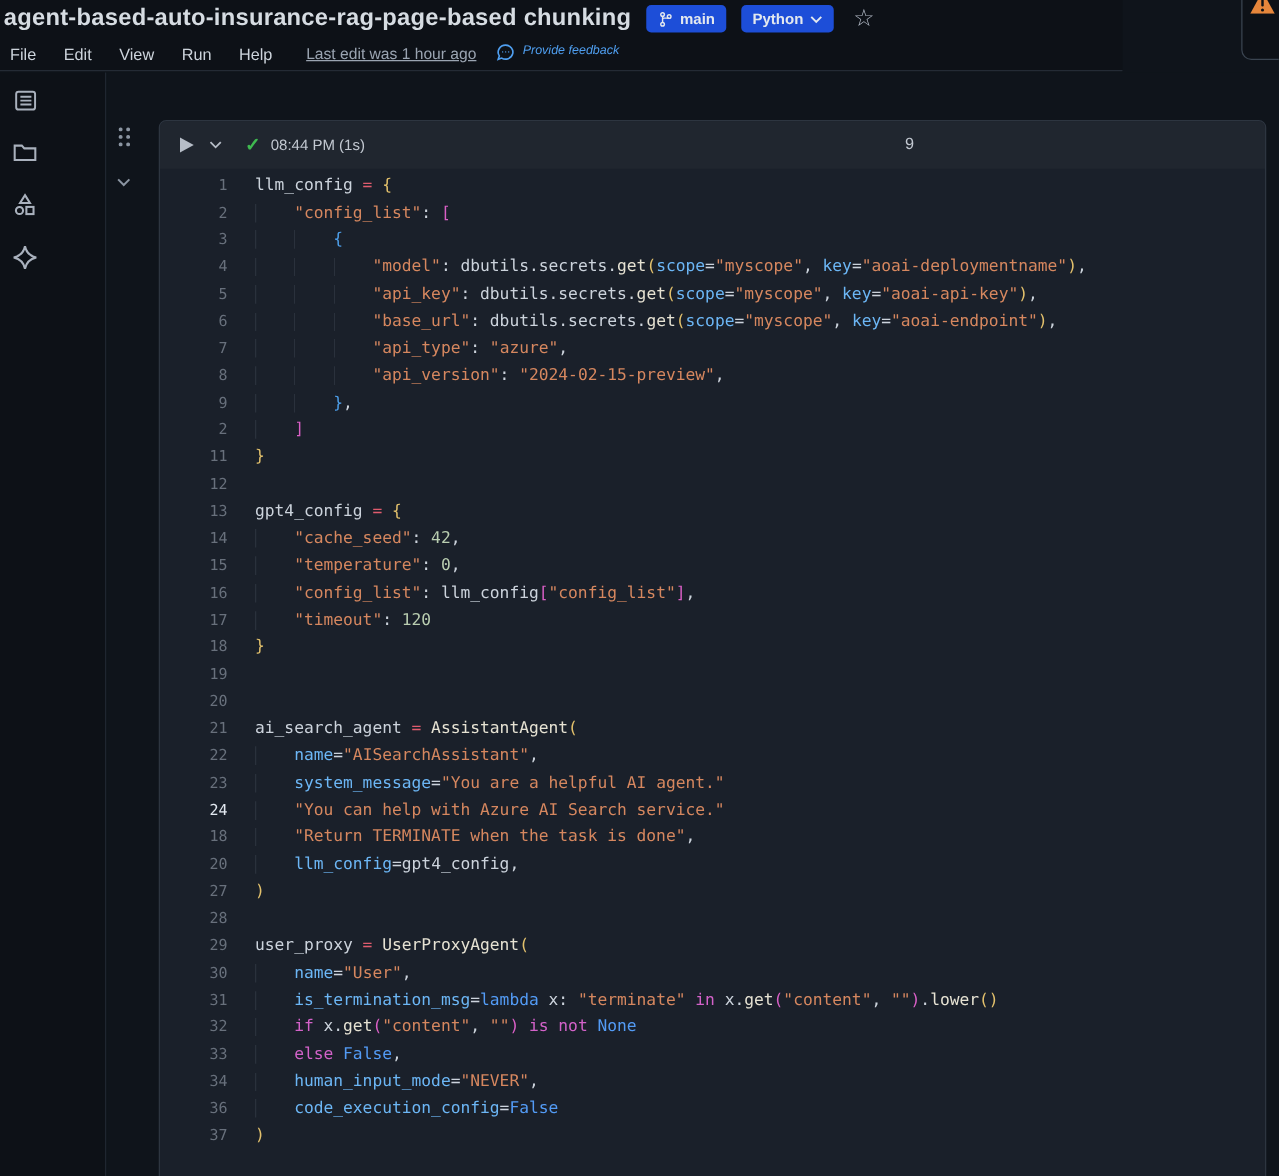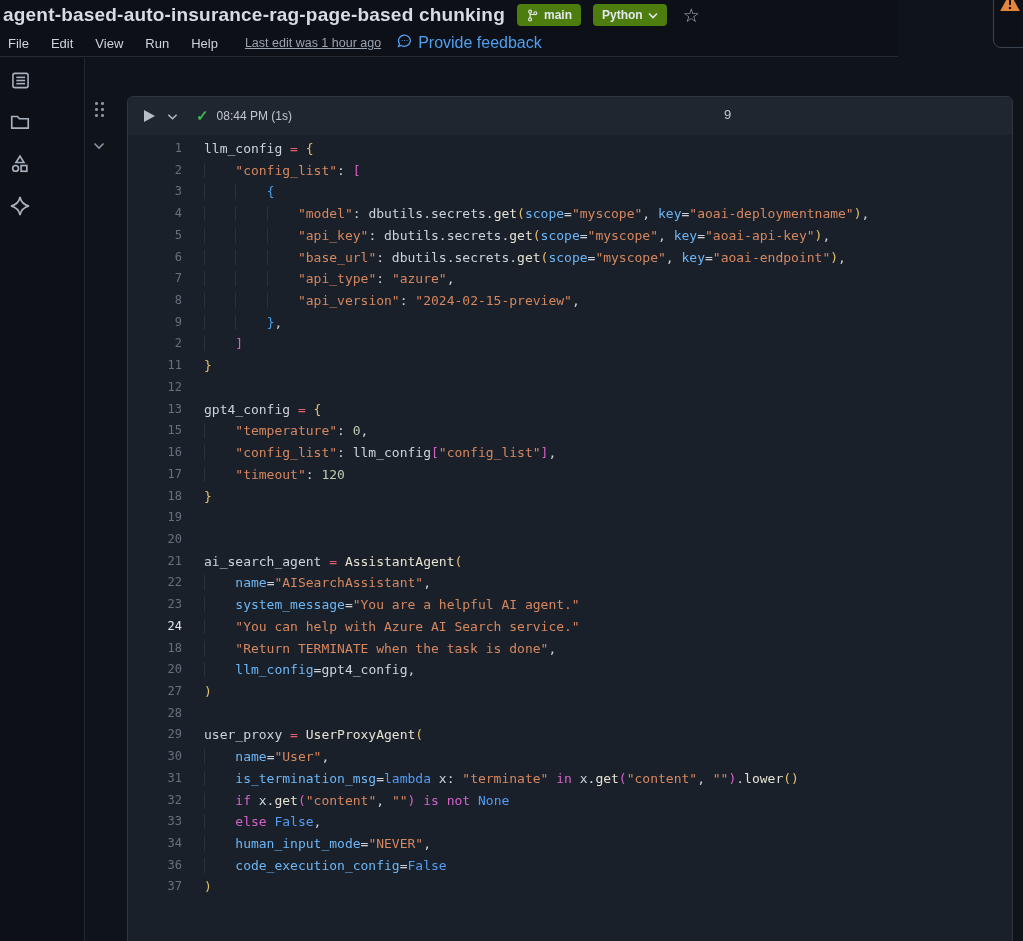--- a/index.html
+++ b/index.html
@@ -9,29 +9,29 @@
     font-family:"Liberation Sans", sans-serif;
     color:#ccd3dc;
     position:relative;
   }
 
   
   .app-header { position:absolute; top:0; left:0; width:898px; height:57px;
     background:#0d1117; border-bottom:1px solid #242b35; z-index:5; }
   .title-row { display:flex; align-items:center; height:30px; padding-left:3px; }
   .nb-title { font-size:19px; font-weight:bold; color:#d6dce2; letter-spacing:.2px; white-space:nowrap; }
-  .badge { display:inline-flex; align-items:center; gap:5px; background:#4d7c0f; color:#e3e8ee;
+  .badge { display:inline-flex; align-items:center; gap:5px; background:#1d4ed8; color:#e3e8ee;
     border-radius:4px; height:22px; padding:0 9px; font-size:12px; font-weight:bold; margin-left:12px; cursor:pointer; }
   .badge svg { display:block; }
   .star { margin-left:16px; font-size:19px; color:#aeb6c2; cursor:pointer; line-height:1; }
   .menu-row { display:flex; align-items:center; height:26px; padding-left:4px; font-size:13px; color:#cdd4dc; }
   .menu-item { padding:0 11px; cursor:pointer; }
   .menu-item:first-child { padding-left:4px; }
   .last-edit { margin-left:16px; color:#9aa4b1; font-size:12.5px; text-decoration:underline; cursor:pointer; }
-  .feedback { margin-left:16px; display:inline-flex; align-items:flex-end; gap:6px; color:#4f9ff0; font-size:16px; cursor:pointer; }
+  .feedback { margin-left:16px; display:inline-flex; align-items:flex-start; gap:6px; color:#4f9ff0; font-size:10px; cursor:pointer;font-style:italic; }
 
   
   .notif-panel { position:absolute; left:993px; top:-12px; width:70px; height:60px;
     background:#0d1117; border:1px solid #3a4450; border-radius:8px; z-index:20; }
   .warn-icon { position:absolute; left:6px; top:4px; }
 
   
   .sidebar { position:absolute; left:0; top:58px; width:85px; height:883px;
     background:#0d1117; border-right:1px solid #1f2630; }
   .side-icon { width:36px; height:36px; display:flex; align-items:center; justify-content:center;
@@ -199,20 +199,21 @@
         <div class="cl"><span class="ln">4</span><span class="lb"><span class="tk-ind">    </span><span class="tk-ind">    </span><span class="tk-ind">    </span><span class="tk-str">"model"</span><span class="tk-pl">: dbutils.secrets.</span><span class="tk-fn">get</span><span class="tk-b1">(</span><span class="tk-attr">scope</span><span class="tk-pl">=</span><span class="tk-str">"myscope"</span><span class="tk-pl">, </span><span class="tk-attr">key</span><span class="tk-pl">=</span><span class="tk-str">"aoai-deploymentname"</span><span class="tk-b1">)</span><span class="tk-pl">,</span></span></div>
         <div class="cl"><span class="ln">5</span><span class="lb"><span class="tk-ind">    </span><span class="tk-ind">    </span><span class="tk-ind">    </span><span class="tk-str">"api_key"</span><span class="tk-pl">: dbutils.secrets.</span><span class="tk-fn">get</span><span class="tk-b1">(</span><span class="tk-attr">scope</span><span class="tk-pl">=</span><span class="tk-str">"myscope"</span><span class="tk-pl">, </span><span class="tk-attr">key</span><span class="tk-pl">=</span><span class="tk-str">"aoai-api-key"</span><span class="tk-b1">)</span><span class="tk-pl">,</span></span></div>
         <div class="cl"><span class="ln">6</span><span class="lb"><span class="tk-ind">    </span><span class="tk-ind">    </span><span class="tk-ind">    </span><span class="tk-str">"base_url"</span><span class="tk-pl">: dbutils.secrets.</span><span class="tk-fn">get</span><span class="tk-b1">(</span><span class="tk-attr">scope</span><span class="tk-pl">=</span><span class="tk-str">"myscope"</span><span class="tk-pl">, </span><span class="tk-attr">key</span><span class="tk-pl">=</span><span class="tk-str">"aoai-endpoint"</span><span class="tk-b1">)</span><span class="tk-pl">,</span></span></div>
         <div class="cl"><span class="ln">7</span><span class="lb"><span class="tk-ind">    </span><span class="tk-ind">    </span><span class="tk-ind">    </span><span class="tk-str">"api_type"</span><span class="tk-pl">: </span><span class="tk-str">"azure"</span><span class="tk-pl">,</span></span></div>
         <div class="cl"><span class="ln">8</span><span class="lb"><span class="tk-ind">    </span><span class="tk-ind">    </span><span class="tk-ind">    </span><span class="tk-str">"api_version"</span><span class="tk-pl">: </span><span class="tk-str">"2024-02-15-preview"</span><span class="tk-pl">,</span></span></div>
         <div class="cl"><span class="ln">9</span><span class="lb"><span class="tk-ind">    </span><span class="tk-ind">    </span><span class="tk-b3">}</span><span class="tk-pl">,</span></span></div>
         <div class="cl"><span class="ln">2</span><span class="lb"><span class="tk-ind">    </span><span class="tk-b2">]</span></span></div>
         <div class="cl"><span class="ln">11</span><span class="lb"><span class="tk-b1">}</span></span></div>
         <div class="cl"><span class="ln">12</span><span class="lb"></span></div>
         <div class="cl"><span class="ln">13</span><span class="lb"><span class="tk-pl">gpt4_config </span><span class="tk-op">=</span><span class="tk-pl"> </span><span class="tk-b1">{</span></span></div>
+        <div class="cl"><span class="ln">14</span><span class="lb"><span class="tk-ind">    </span><span class="tk-str">"cache_seed"</span><span class="tk-pl">: </span><span class="tk-num">42</span><span class="tk-pl">,</span></span></div>
         <div class="cl"><span class="ln">15</span><span class="lb"><span class="tk-ind">    </span><span class="tk-str">"temperature"</span><span class="tk-pl">: </span><span class="tk-num">0</span><span class="tk-pl">,</span></span></div>
         <div class="cl"><span class="ln">16</span><span class="lb"><span class="tk-ind">    </span><span class="tk-str">"config_list"</span><span class="tk-pl">: llm_config</span><span class="tk-b2">[</span><span class="tk-str">"config_list"</span><span class="tk-b2">]</span><span class="tk-pl">,</span></span></div>
         <div class="cl"><span class="ln">17</span><span class="lb"><span class="tk-ind">    </span><span class="tk-str">"timeout"</span><span class="tk-pl">: </span><span class="tk-num">120</span></span></div>
         <div class="cl"><span class="ln">18</span><span class="lb"><span class="tk-b1">}</span></span></div>
         <div class="cl"><span class="ln">19</span><span class="lb"></span></div>
         <div class="cl"><span class="ln">20</span><span class="lb"></span></div>
         <div class="cl"><span class="ln">21</span><span class="lb"><span class="tk-pl">ai_search_agent </span><span class="tk-op">=</span><span class="tk-pl"> </span><span class="tk-fn">AssistantAgent</span><span class="tk-b1">(</span></span></div>
         <div class="cl"><span class="ln">22</span><span class="lb"><span class="tk-ind">    </span><span class="tk-attr">name</span><span class="tk-pl">=</span><span class="tk-str">"AISearchAssistant"</span><span class="tk-pl">,</span></span></div>
         <div class="cl"><span class="ln">23</span><span class="lb"><span class="tk-ind">    </span><span class="tk-attr">system_message</span><span class="tk-pl">=</span><span class="tk-str">"You are a helpful AI agent."</span></span></div>
         <div class="cl"><span class="ln act">24</span><span class="lb"><span class="tk-ind">    </span><span class="tk-str">"You can help with Azure AI Search service."</span></span></div>

